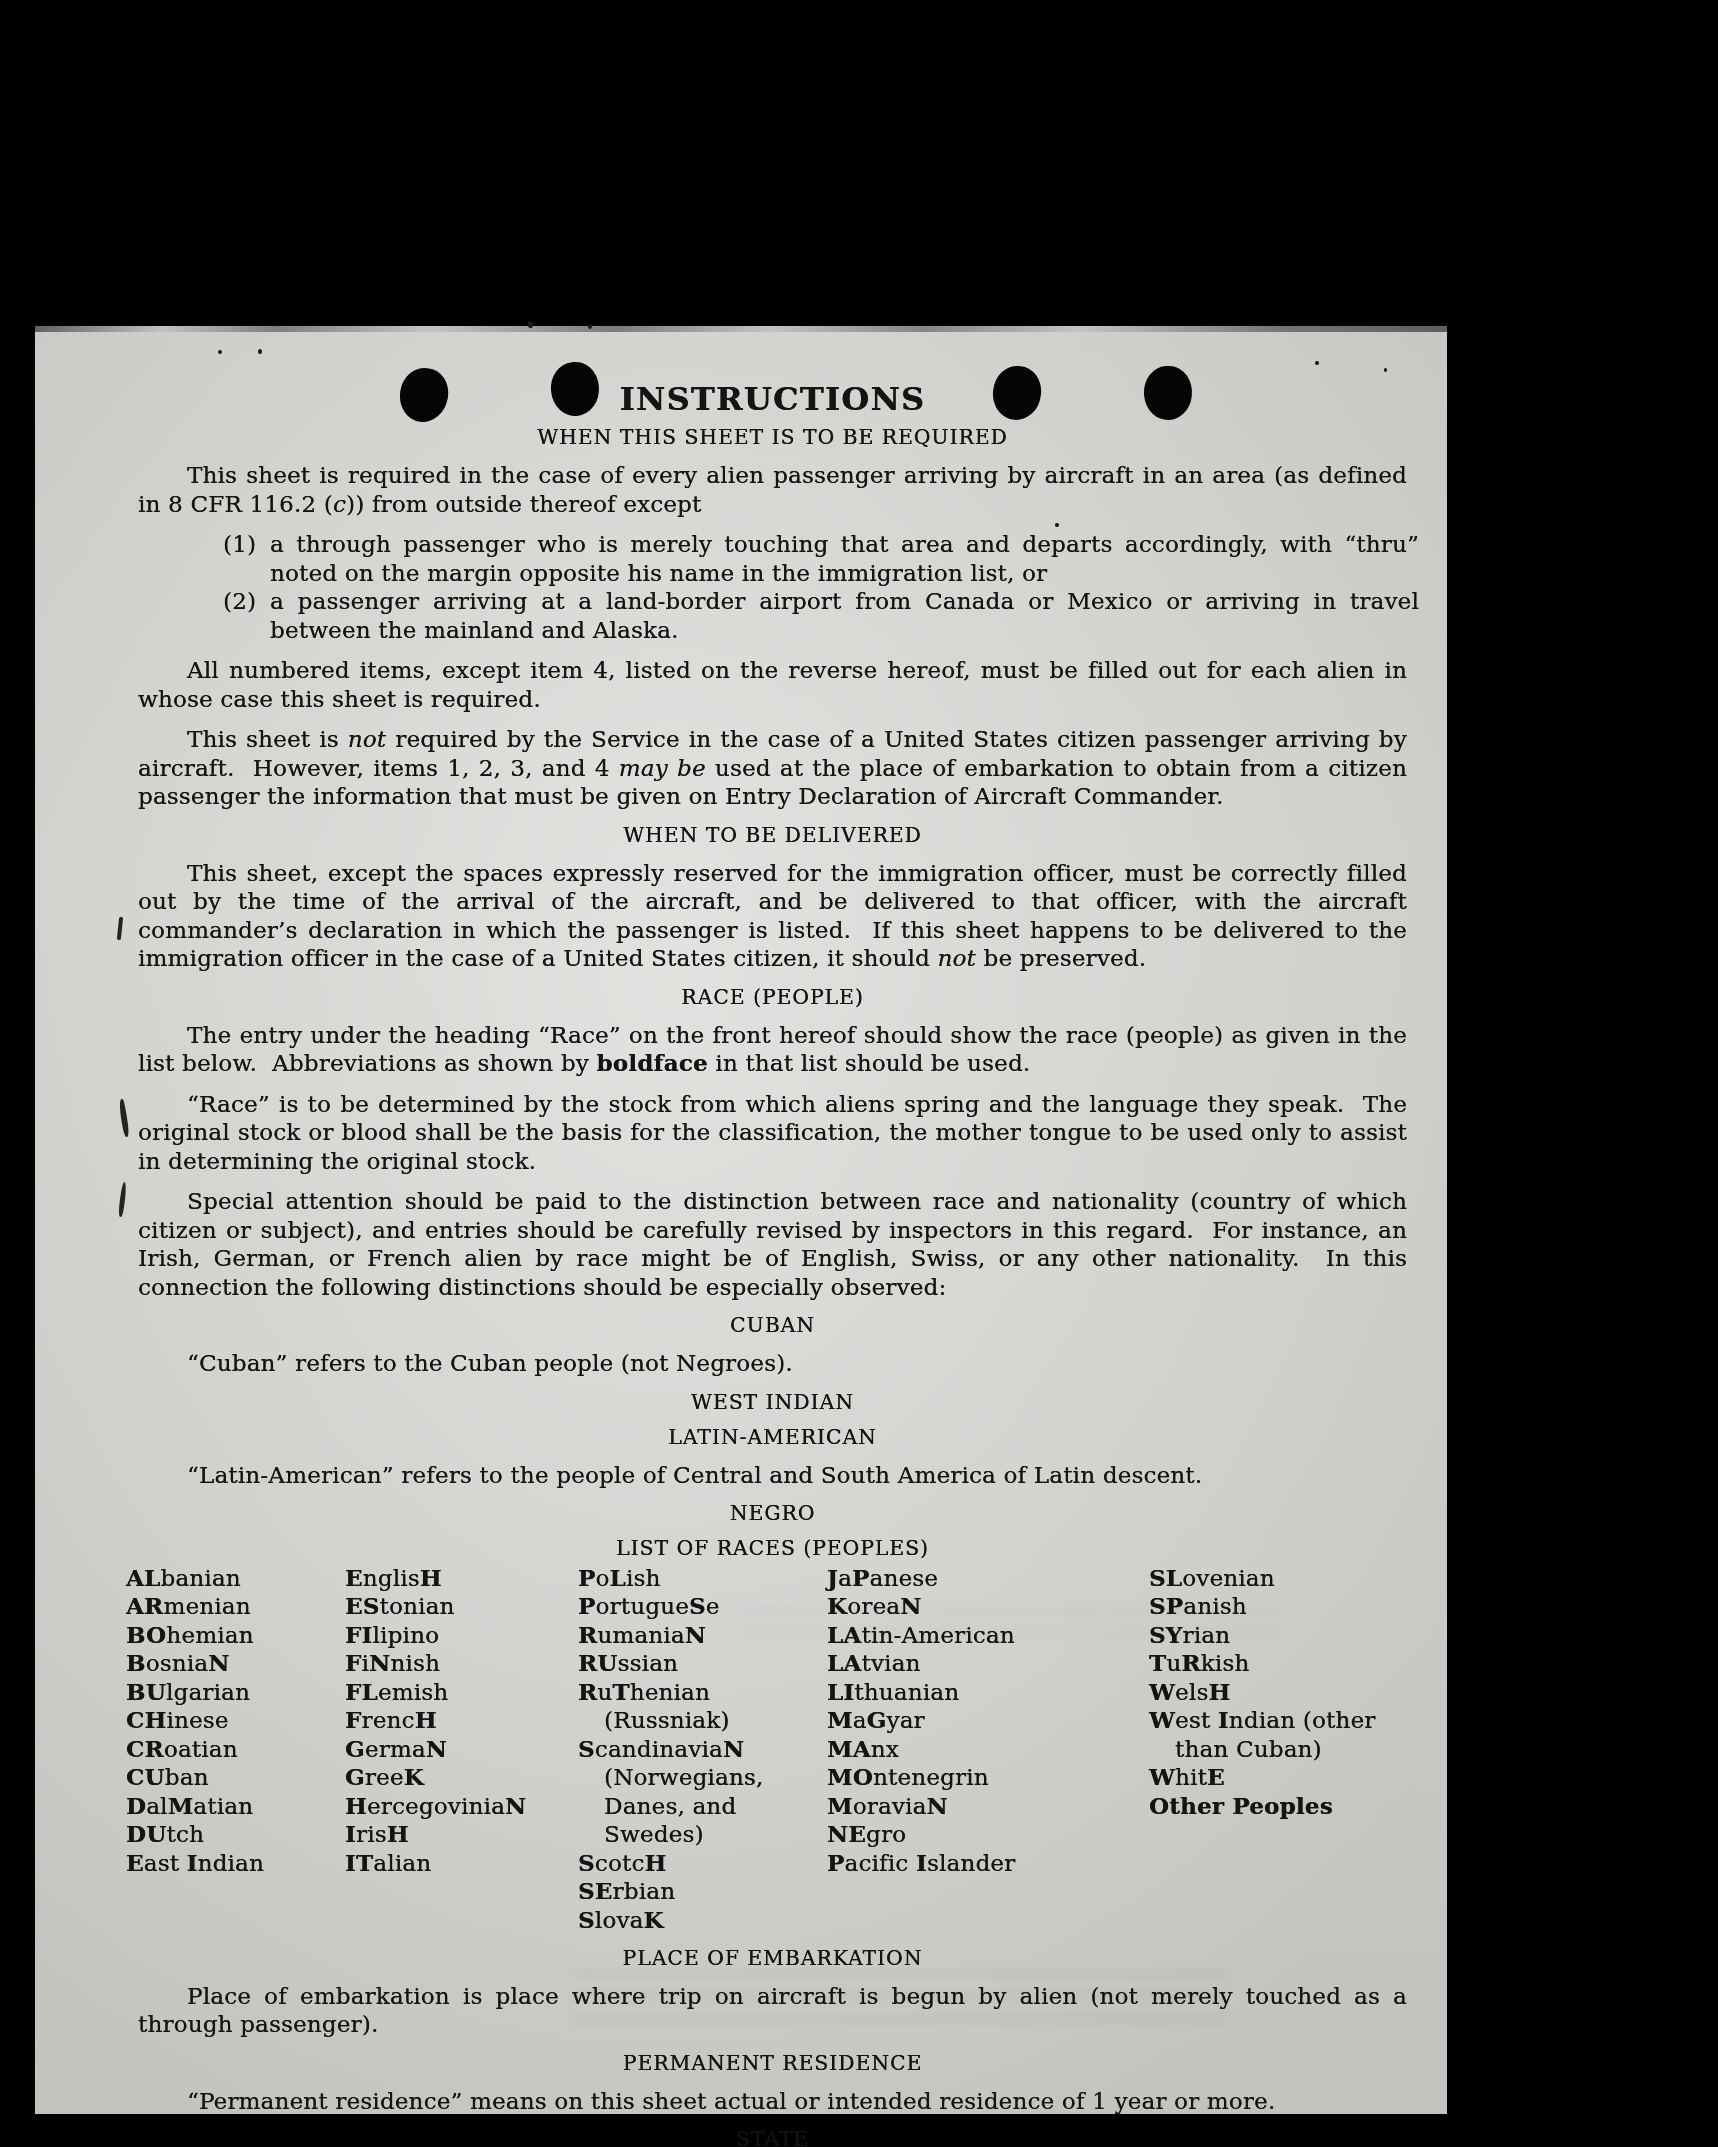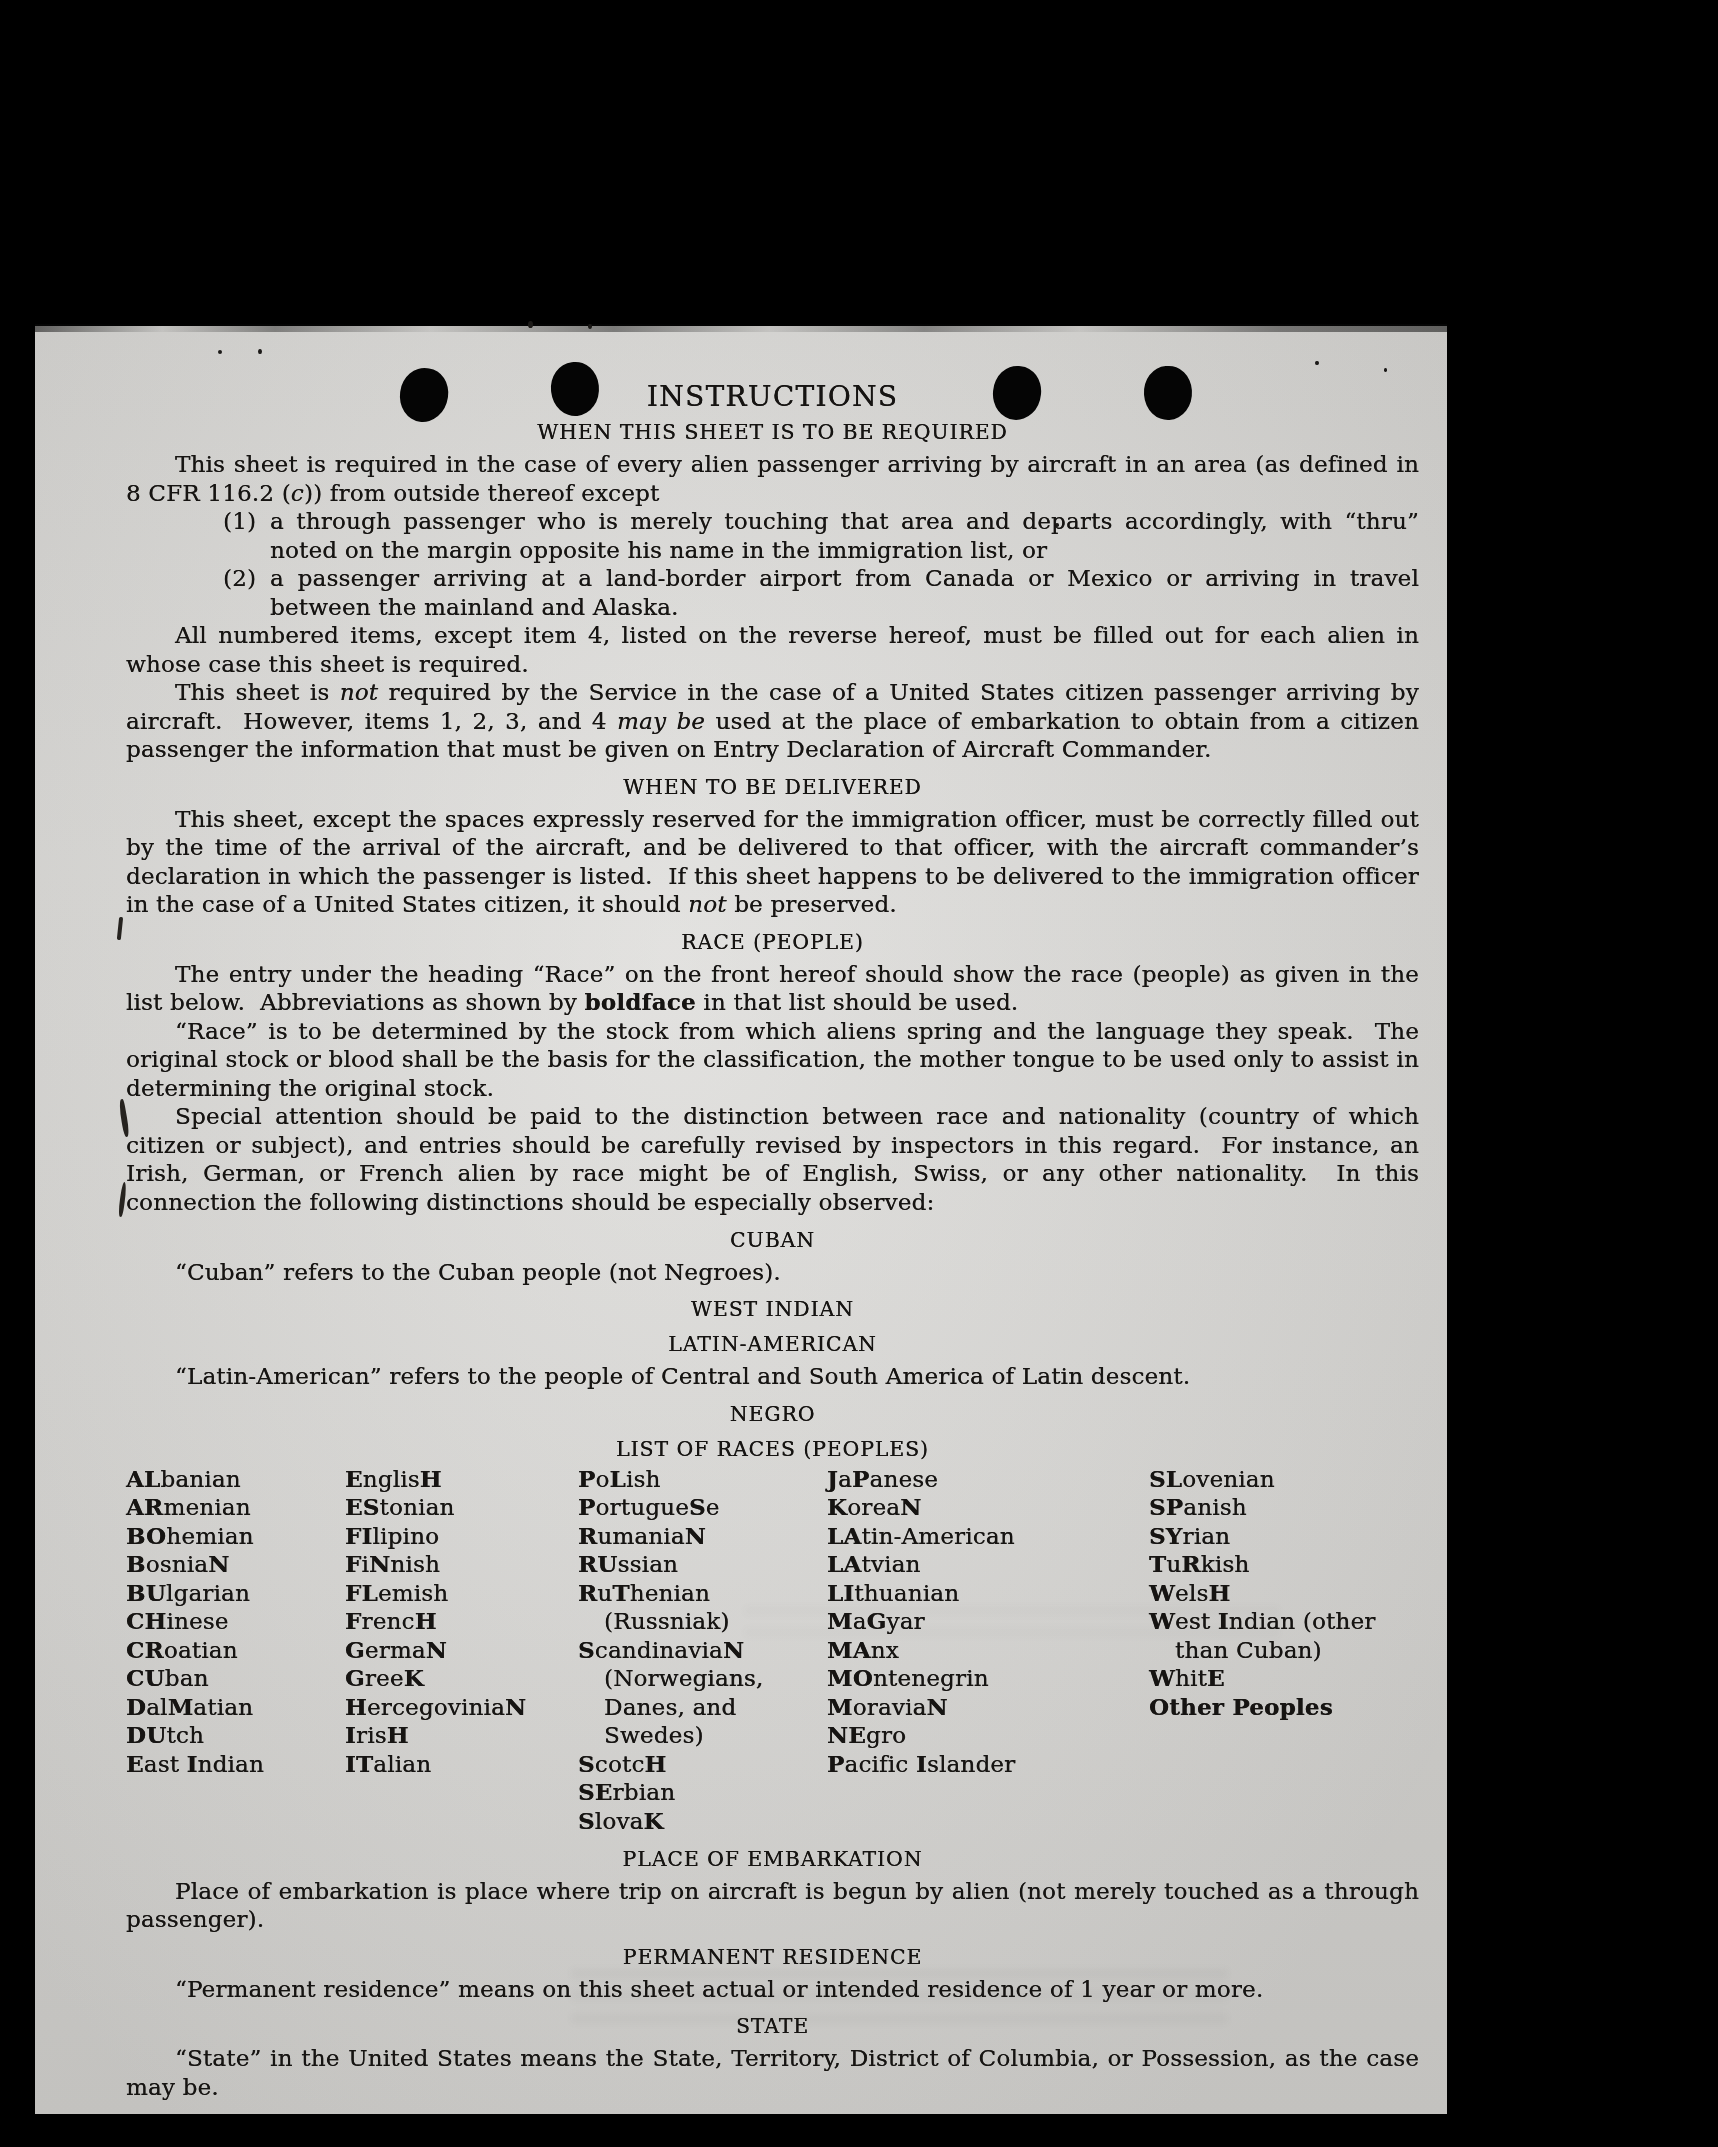--- a/index.html
+++ b/index.html
@@ -50,40 +50,40 @@
     opacity: 0.12;
   }
   .content {
     position: absolute;
     left: 91px; top: 54px;
     width: 1293px;
     letter-spacing: 0.2px;
   }
   .doc-title {
     text-align: center;
-    font-weight: normal;
-    font-size: 28px;
+    font-weight: bold;
+    font-size: 32px;
     letter-spacing: 1.3px;
     margin: 0 0 7px 0;
     text-shadow: 0.3px 0 0 #161412;
   }
   .section-heading {
     text-align: center;
     font-weight: normal;
     font-size: 20.3px;
     letter-spacing: 1px;
     margin: 11.2px 0 6px 0;
     text-shadow: 0.3px 0 0 #161412;
   }
   .para {
     font-size: 23px;
     line-height: 28.5px;
     text-align: justify;
     text-indent: 49px;
-    margin: 0;
+    margin: 12px;
     white-space: pre-wrap;
     text-shadow: 0.2px 0 0 rgba(22,20,18,0.85);
   }
   .numbered {
     position: relative;
     font-size: 23px;
     line-height: 28.5px;
     text-align: justify;
     padding-left: 144px;
     margin: 0;

